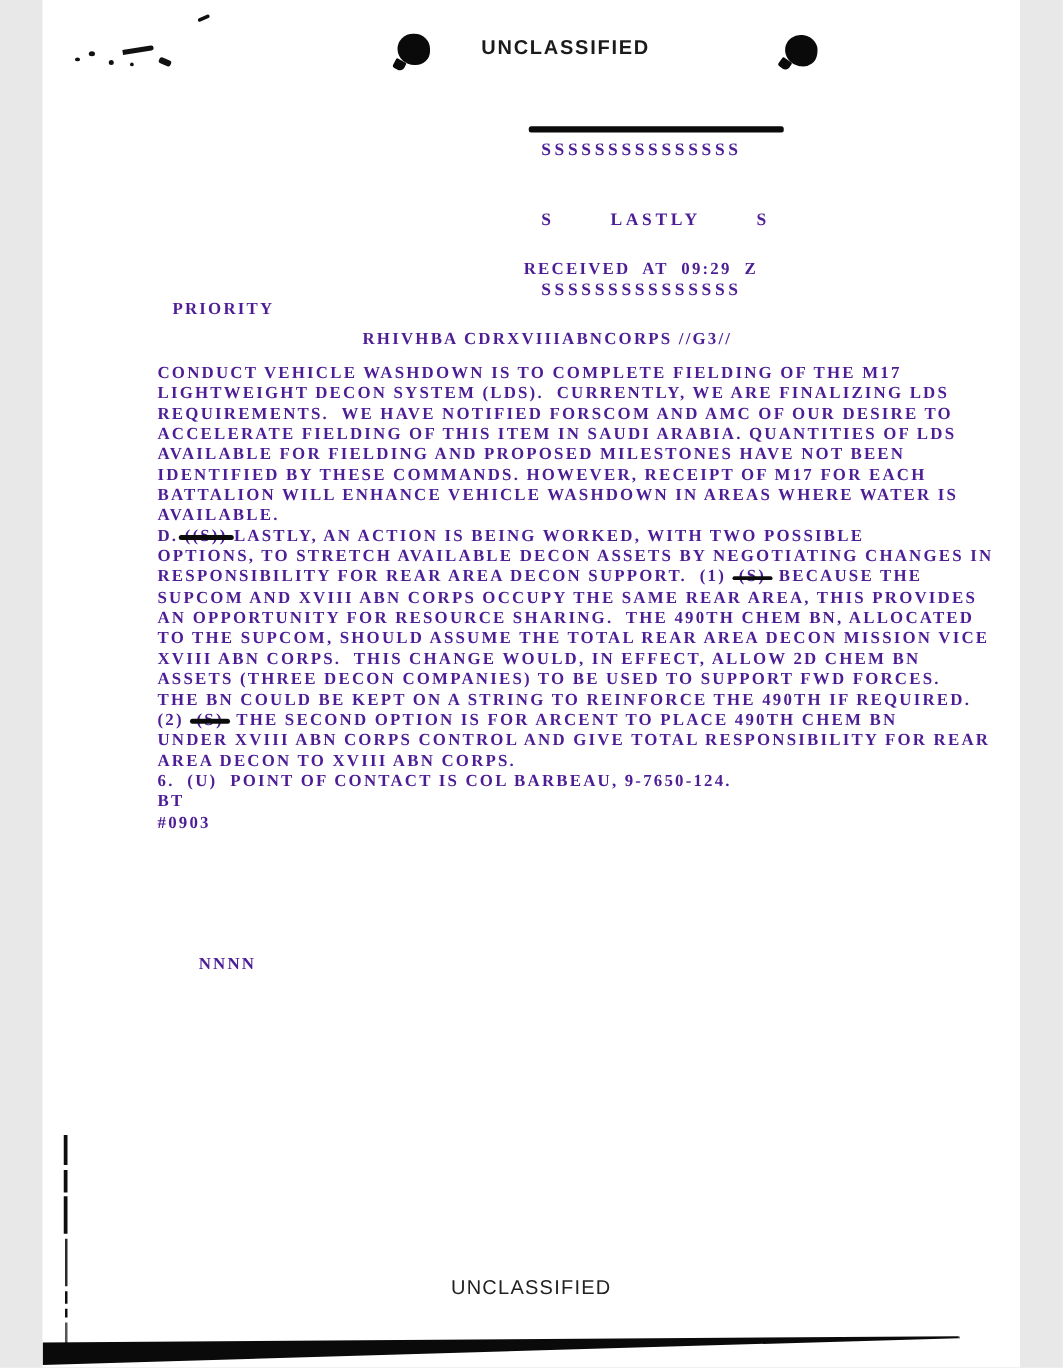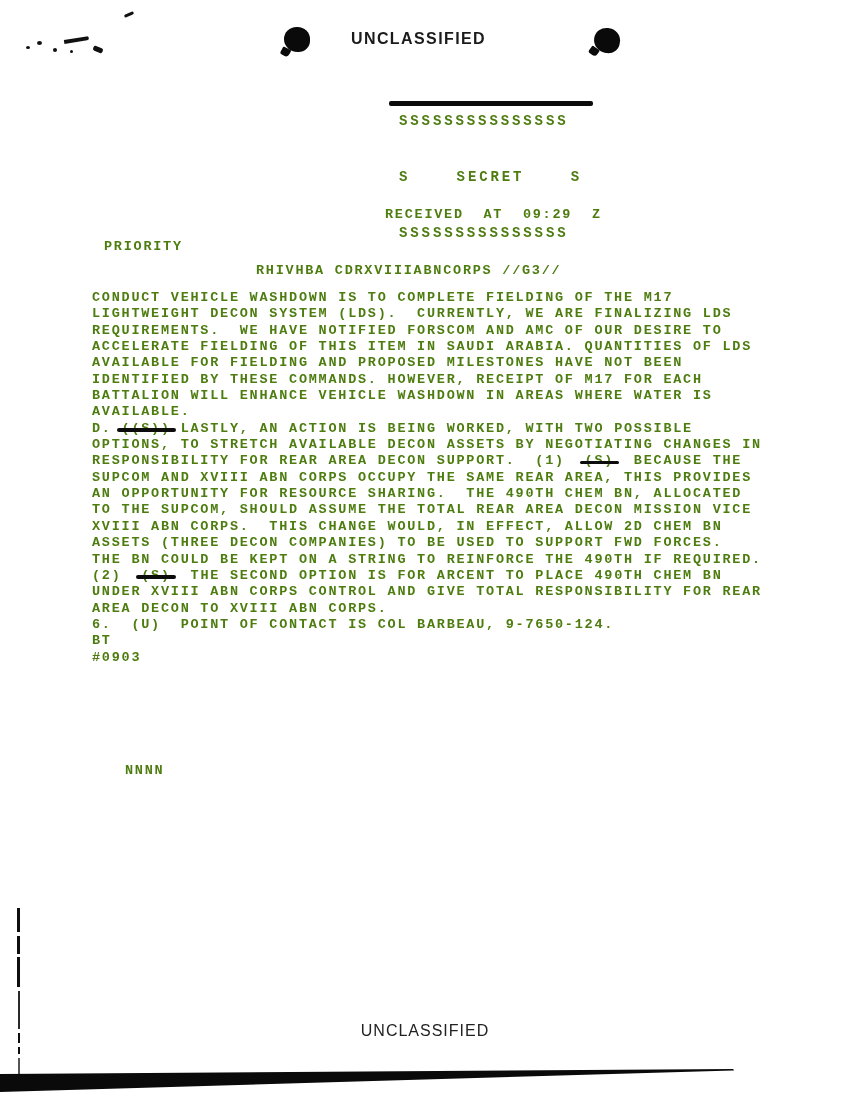--- a/index.html
+++ b/index.html
@@ -1,31 +1,31 @@
 <!DOCTYPE html>
 <html><head>
 <meta charset="utf-8">
 <style>
   html,body{margin:0;padding:0;background:#e8e8e8;}
   .page{
     position:relative;
-    width:850px;height:1094px;
+    width:782px;height:1094px;
     background:#ffffff;
     margin:0 auto;
     overflow:hidden;
     font-family:"DejaVu Sans Mono","Liberation Mono",monospace;
     color:#121212;
   }
   
   .mono{
-    font-family:Liberation Mono, monospace;
+    font-family:Liberation Serif, serif;
     font-size:13.5px;
     font-weight:700;
     letter-spacing:1.75px;
-    color:#4d7c0f;
+    color:#4c1d95;
     white-space:pre;
   }
   .body-block{position:absolute;left:92px;top:290px;line-height:16.35px;}
   .body-block div{height:16.35px;}
   .received{position:absolute;left:385px;top:207px;}
   .precedence{position:absolute;left:104px;top:239px;}
   .routing{position:absolute;left:256px;top:239px;margin-top:24px;}
   .nnnn{position:absolute;left:93px;top:763px;padding-left:32px;}
   
   .strike{position:relative;display:inline-block;}
@@ -82,21 +82,21 @@
   <div class="speck" style="left:70px;top:50px;width:3px;height:3px;"></div>
   <div class="dash" style="left:93px;top:47px;width:10px;height:5px;transform:rotate(22deg);"></div>
 
   <div class="blob blob-left"></div>
   <div class="blob blob-right"></div>
 
   <div class="class-top">UNCLASSIFIED</div>
 
   <div class="banner mono" style="font-size:14px;">
     <div>SSSSSSSSSSSSSSS</div>
-    <div class="banner-mid"><span>S</span><span>SECRET</span><span>S</span></div>
+    <div class="banner-mid"><span>S</span><span>LASTLY</span><span>S</span></div>
     <div>SSSSSSSSSSSSSSS</div>
     <div class="banner-bar"></div>
   </div>
 
   <div class="mono received">RECEIVED  AT  09:29  Z</div>
 
   <div class="mono precedence">PRIORITY</div>
   <div class="mono routing">RHIVHBA CDRXVIIIABNCORPS //G3//</div>
 
   <div class="mono body-block"><div><span>CONDUCT VEHICLE WASHDOWN IS TO COMPLETE FIELDING OF THE M17</span></div><div><span>LIGHTWEIGHT DECON SYSTEM (LDS).  CURRENTLY, WE ARE FINALIZING LDS</span></div><div><span>REQUIREMENTS.  WE HAVE NOTIFIED FORSCOM AND AMC OF OUR DESIRE TO</span></div><div><span>ACCELERATE FIELDING OF THIS ITEM IN SAUDI ARABIA. QUANTITIES OF LDS</span></div><div><span>AVAILABLE FOR FIELDING AND PROPOSED MILESTONES HAVE NOT BEEN</span></div><div><span>IDENTIFIED BY THESE COMMANDS. HOWEVER, RECEIPT OF M17 FOR EACH</span></div><div><span>BATTALION WILL ENHANCE VEHICLE WASHDOWN IN AREAS WHERE WATER IS</span></div><div><span>AVAILABLE.</span></div><div><span>D. </span><span class="strike">((S))</span><span> LASTLY, AN ACTION IS BEING WORKED, WITH TWO POSSIBLE</span></div><div><span>OPTIONS, TO STRETCH AVAILABLE DECON ASSETS BY NEGOTIATING CHANGES IN</span></div><div><span>RESPONSIBILITY FOR REAR AREA DECON SUPPORT.  (1)  </span><span class="strike">(S)</span><span>  BECAUSE THE</span></div><div><span>SUPCOM AND XVIII ABN CORPS OCCUPY THE SAME REAR AREA, THIS PROVIDES</span></div><div><span>AN OPPORTUNITY FOR RESOURCE SHARING.  THE 490TH CHEM BN, ALLOCATED</span></div><div><span>TO THE SUPCOM, SHOULD ASSUME THE TOTAL REAR AREA DECON MISSION VICE</span></div><div><span>XVIII ABN CORPS.  THIS CHANGE WOULD, IN EFFECT, ALLOW 2D CHEM BN</span></div><div><span>ASSETS (THREE DECON COMPANIES) TO BE USED TO SUPPORT FWD FORCES.</span></div><div><span>THE BN COULD BE KEPT ON A STRING TO REINFORCE THE 490TH IF REQUIRED.</span></div><div><span>(2)  </span><span class="strike">(S)</span><span>  THE SECOND OPTION IS FOR ARCENT TO PLACE 490TH CHEM BN</span></div><div><span>UNDER XVIII ABN CORPS CONTROL AND GIVE TOTAL RESPONSIBILITY FOR REAR</span></div><div><span>AREA DECON TO XVIII ABN CORPS.</span></div><div><span>6.  (U)  POINT OF CONTACT IS COL BARBEAU, 9-7650-124.</span></div><div><span>BT</span></div><div><span>#0903</span></div></div>

